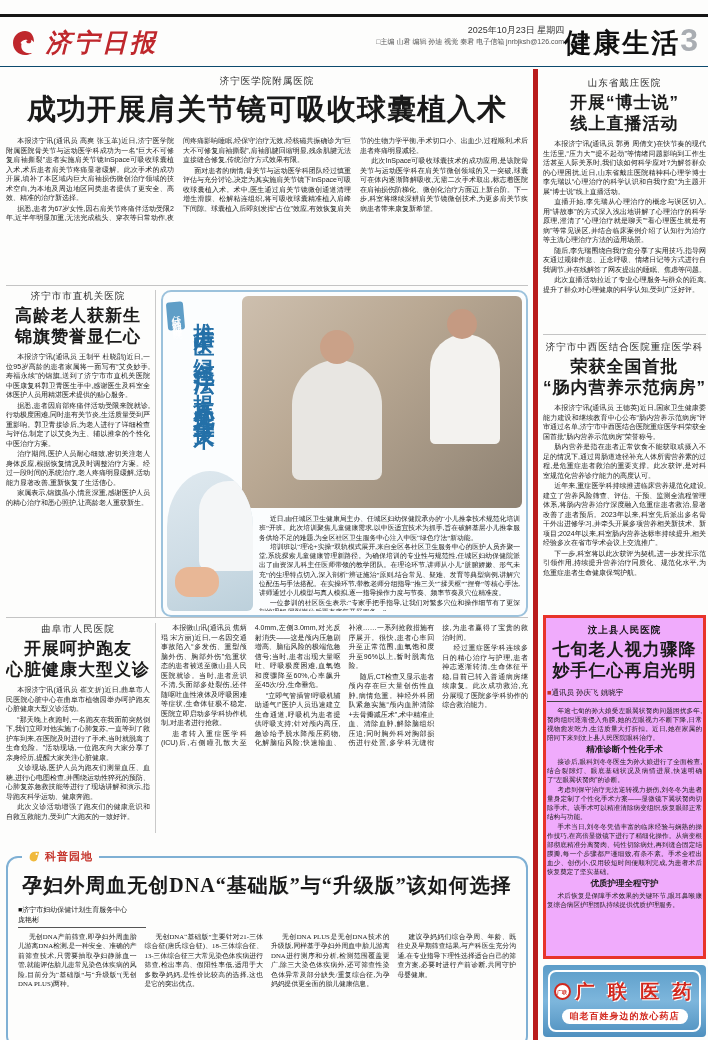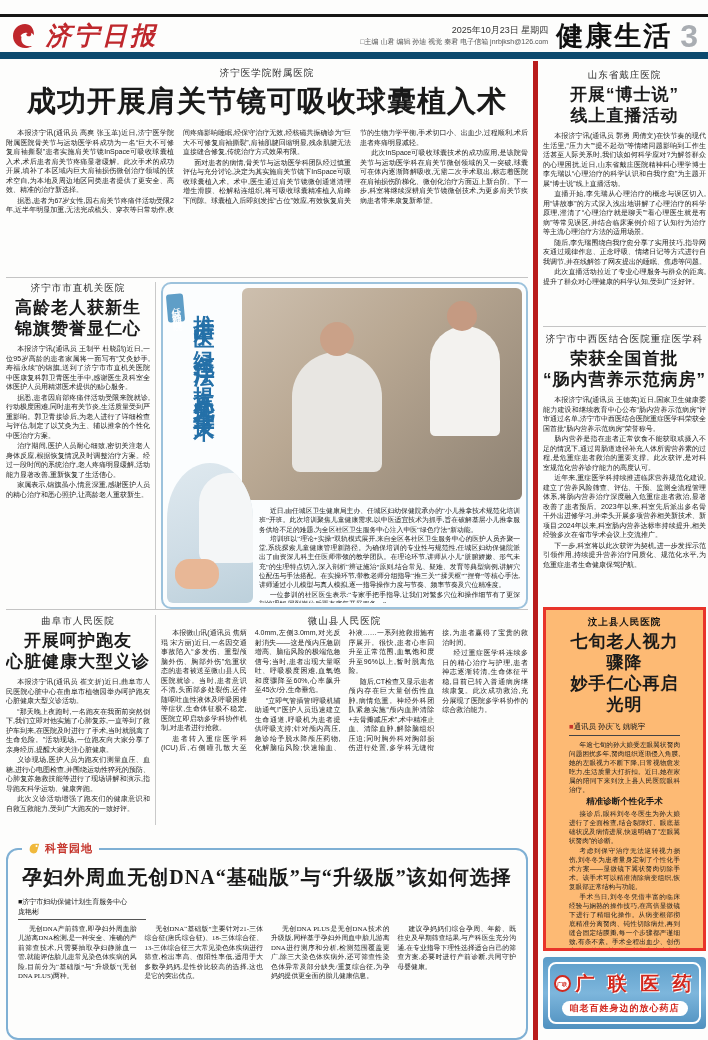--- a/index.html
+++ b/index.html
@@ -2,25 +2,25 @@
 <html><head>
 <meta charset="utf-8">
 <style>
   * { margin:0; padding:0; box-sizing:border-box; }
   html,body { width:708px; background:#f2f1ee; }
   body { font-family:"Liberation Sans", sans-serif; color:#1a1a1a; }
   .page { width:708px; height:1040px; background:#fdfdfc; overflow:hidden; position:relative; }
 
   
   .toprule { border-top:3px solid #161616; margin:14px 0 0 0; }
-  .masthead-row { display:flex; align-items:center; justify-content:space-between; padding:4px 10px 2px 10px; height:42px; border-bottom:7px solid #0c4a6e; }
+  .masthead-row { display:flex; align-items:center; justify-content:space-between; padding:4px 10px 2px 10px; height:50px; border-bottom:1px solid #0c4a6e; }
   .logo { display:flex; align-items:center; gap:6px; }
   .logo svg { width:30px; height:30px; }
   .logo-text { font-family:"Liberation Serif", serif; font-style:italic; font-weight:bold; font-size:25px; color:#bf272c; letter-spacing:3px; }
-  .mast-right { display:flex; align-items:center; gap:8px; }
+  .mast-right { display:flex; }
   .mast-meta { text-align:right; line-height:11px; }
   .mast-date { font-size:9px; color:#333; }
   .mast-credits { font-size:7px; color:#555; }
   .section-title { font-size:27px; font-weight:800; letter-spacing:2px; color:#111; }
   .page-num { font-size:32px; font-weight:800; color:#a9adb2; line-height:30px; }
 
   
   .content { display:flex; padding:2px 2px 0 6px; }
   .left-zone { width:532px; padding-right:5px; border-right:5px solid #b91c1c; }
   .right-zone { flex:1; padding-left:5px; }
@@ -70,21 +70,21 @@
   .kepu-headline { font-family:"Liberation Serif", serif; text-align:center; font-size:20px; font-weight:800; letter-spacing:1px; margin:2px 0 6px 0; }
   .kepu-byline { font-size:7px; line-height:10px; width:128px; border-bottom:1px solid #555; padding-bottom:2px; margin-bottom:4px; }
   .kepu-body { font-family:"Liberation Serif", serif; font-size:6.8px; line-height:9.4px; text-align:justify; height:122px; overflow:hidden; }
   .kepu-body p { text-indent:1.6em; }
 
   
   .rt-article { height:266px; padding-top:8px; overflow:hidden; border-bottom:1px solid #c4c4c4; }
   .rt-article .body-text, .rm-article .body-text { height:auto; }
   .rm-article { height:280px; padding-top:6px; overflow:hidden; }
 
-  .red-box { border:3px solid #e8342a; height:344px; padding:6px 23px; overflow:hidden; background:#fdba74; }
+  .red-box { border:3px solid #e8342a; height:344px; padding:6px 1px; overflow:hidden; background:#f0abfc; }
   .red-box .kicker { font-weight:bold; color:#111; }
   .red-byline { font-size:7.5px; border-bottom:1px solid #444; padding:2px 0 3px 0; margin-bottom:4px; }
   .red-byline .sq { color:#c5342b; }
   .subhead { text-align:center; font-weight:800; font-size:8.5px; margin:3px 0; }
   .red-box .body-text { font-size:6.6px; line-height:9px; }
 
   .ad-box { margin-top:6px; height:72px; background:linear-gradient(180deg,#5b9cc8 0%,#7db6dc 50%,#4f90bf 100%); border-radius:4px; padding:5px; }
   .ad-inner { border:2px solid #ffffff; border-radius:8px; height:100%; display:flex; flex-direction:column; align-items:center; justify-content:center; gap:4px; }
   .ad-name-row { display:flex; align-items:center; gap:5px; }
   .ad-logo { width:17px; height:17px; border:2px solid #d2281e; border-radius:50%; background:#fff; display:flex; align-items:center; justify-content:center; color:#d2281e; font-size:5px; font-weight:bold; }
@@ -173,21 +173,20 @@
           <h2 class="headline-md"><span>开展呵护跑友</span><br><span>心脏健康大型义诊</span></h2>
           <div class="body-text">
             <p>本报济宁讯(通讯员 崔文折)近日,曲阜市人民医院心脏中心在曲阜市植物园举办呵护跑友心脏健康大型义诊活动。</p>
             <p>“那天晚上夜跑时,一名跑友在我面前突然倒下,我们立即对他实施了心肺复苏,一直等到了救护车到来,在医院及时进行了手术,当时就脱离了生命危险。”活动现场,一位跑友向大家分享了亲身经历,提醒大家关注心脏健康。</p>
             <p>义诊现场,医护人员为跑友们测量血压、血糖,进行心电图检查,并围绕运动性猝死的预防、心肺复苏急救技能等进行了现场讲解和演示,指导跑友科学运动、健康奔跑。</p>
             <p>此次义诊活动增强了跑友们的健康意识和自救互救能力,受到广大跑友的一致好评。</p>
           </div>
         </article>
 
         <article class="bc-article">
-          <div class="kicker">微山县人民医院</div>
           <div class="body-text cols-4">
             <p>本报微山讯(通讯员 焦炳琨 宋方丽)近日,一名因交通事故陷入“多发伤、重型颅脑外伤、胸部外伤”危重状态的患者被送至微山县人民医院就诊。当时,患者意识不清,头面部多处裂伤,还伴随呕吐血性液体及呼吸困难等症状,生命体征极不稳定,医院立即启动多学科协作机制,对患者进行抢救。</p>
             <p>患者转入重症医学科(ICU)后,右侧瞳孔散大至4.0mm,左侧3.0mm,对光反射消失——这是颅内压急剧增高、脑疝风险的极端危急信号;当时,患者出现大量呕吐、呼吸极度困难,血氧饱和度骤降至60%,心率飙升至45次/分,生命垂危。</p>
             <p>“立即气管插管!呼吸机辅助通气!”医护人员迅速建立生命通道,呼吸机为患者提供呼吸支持;针对颅内高压,急诊给予脱水降颅压药物,化解脑疝风险;快速输血、补液……一系列抢救措施有序展开。很快,患者心率回升至正常范围,血氧饱和度升至96%以上,暂时脱离危险。</p>
             <p>随后,CT检查又显示患者颅内存在巨大量创伤性血肿,病情危重。神经外科团队紧急实施“颅内血肿清除+去骨瓣减压术”,术中精准止血、清除血肿,解除脑组织压迫;同时胸外科对胸部损伤进行处置,多学科无缝衔接,为患者赢得了宝贵的救治时间。</p>
             <p>经过重症医学科连续多日的精心治疗与护理,患者神志逐渐转清,生命体征平稳,目前已转入普通病房继续康复。此次成功救治,充分展现了医院多学科协作的综合救治能力。</p>
           </div>
         </article>
       </div>
 

